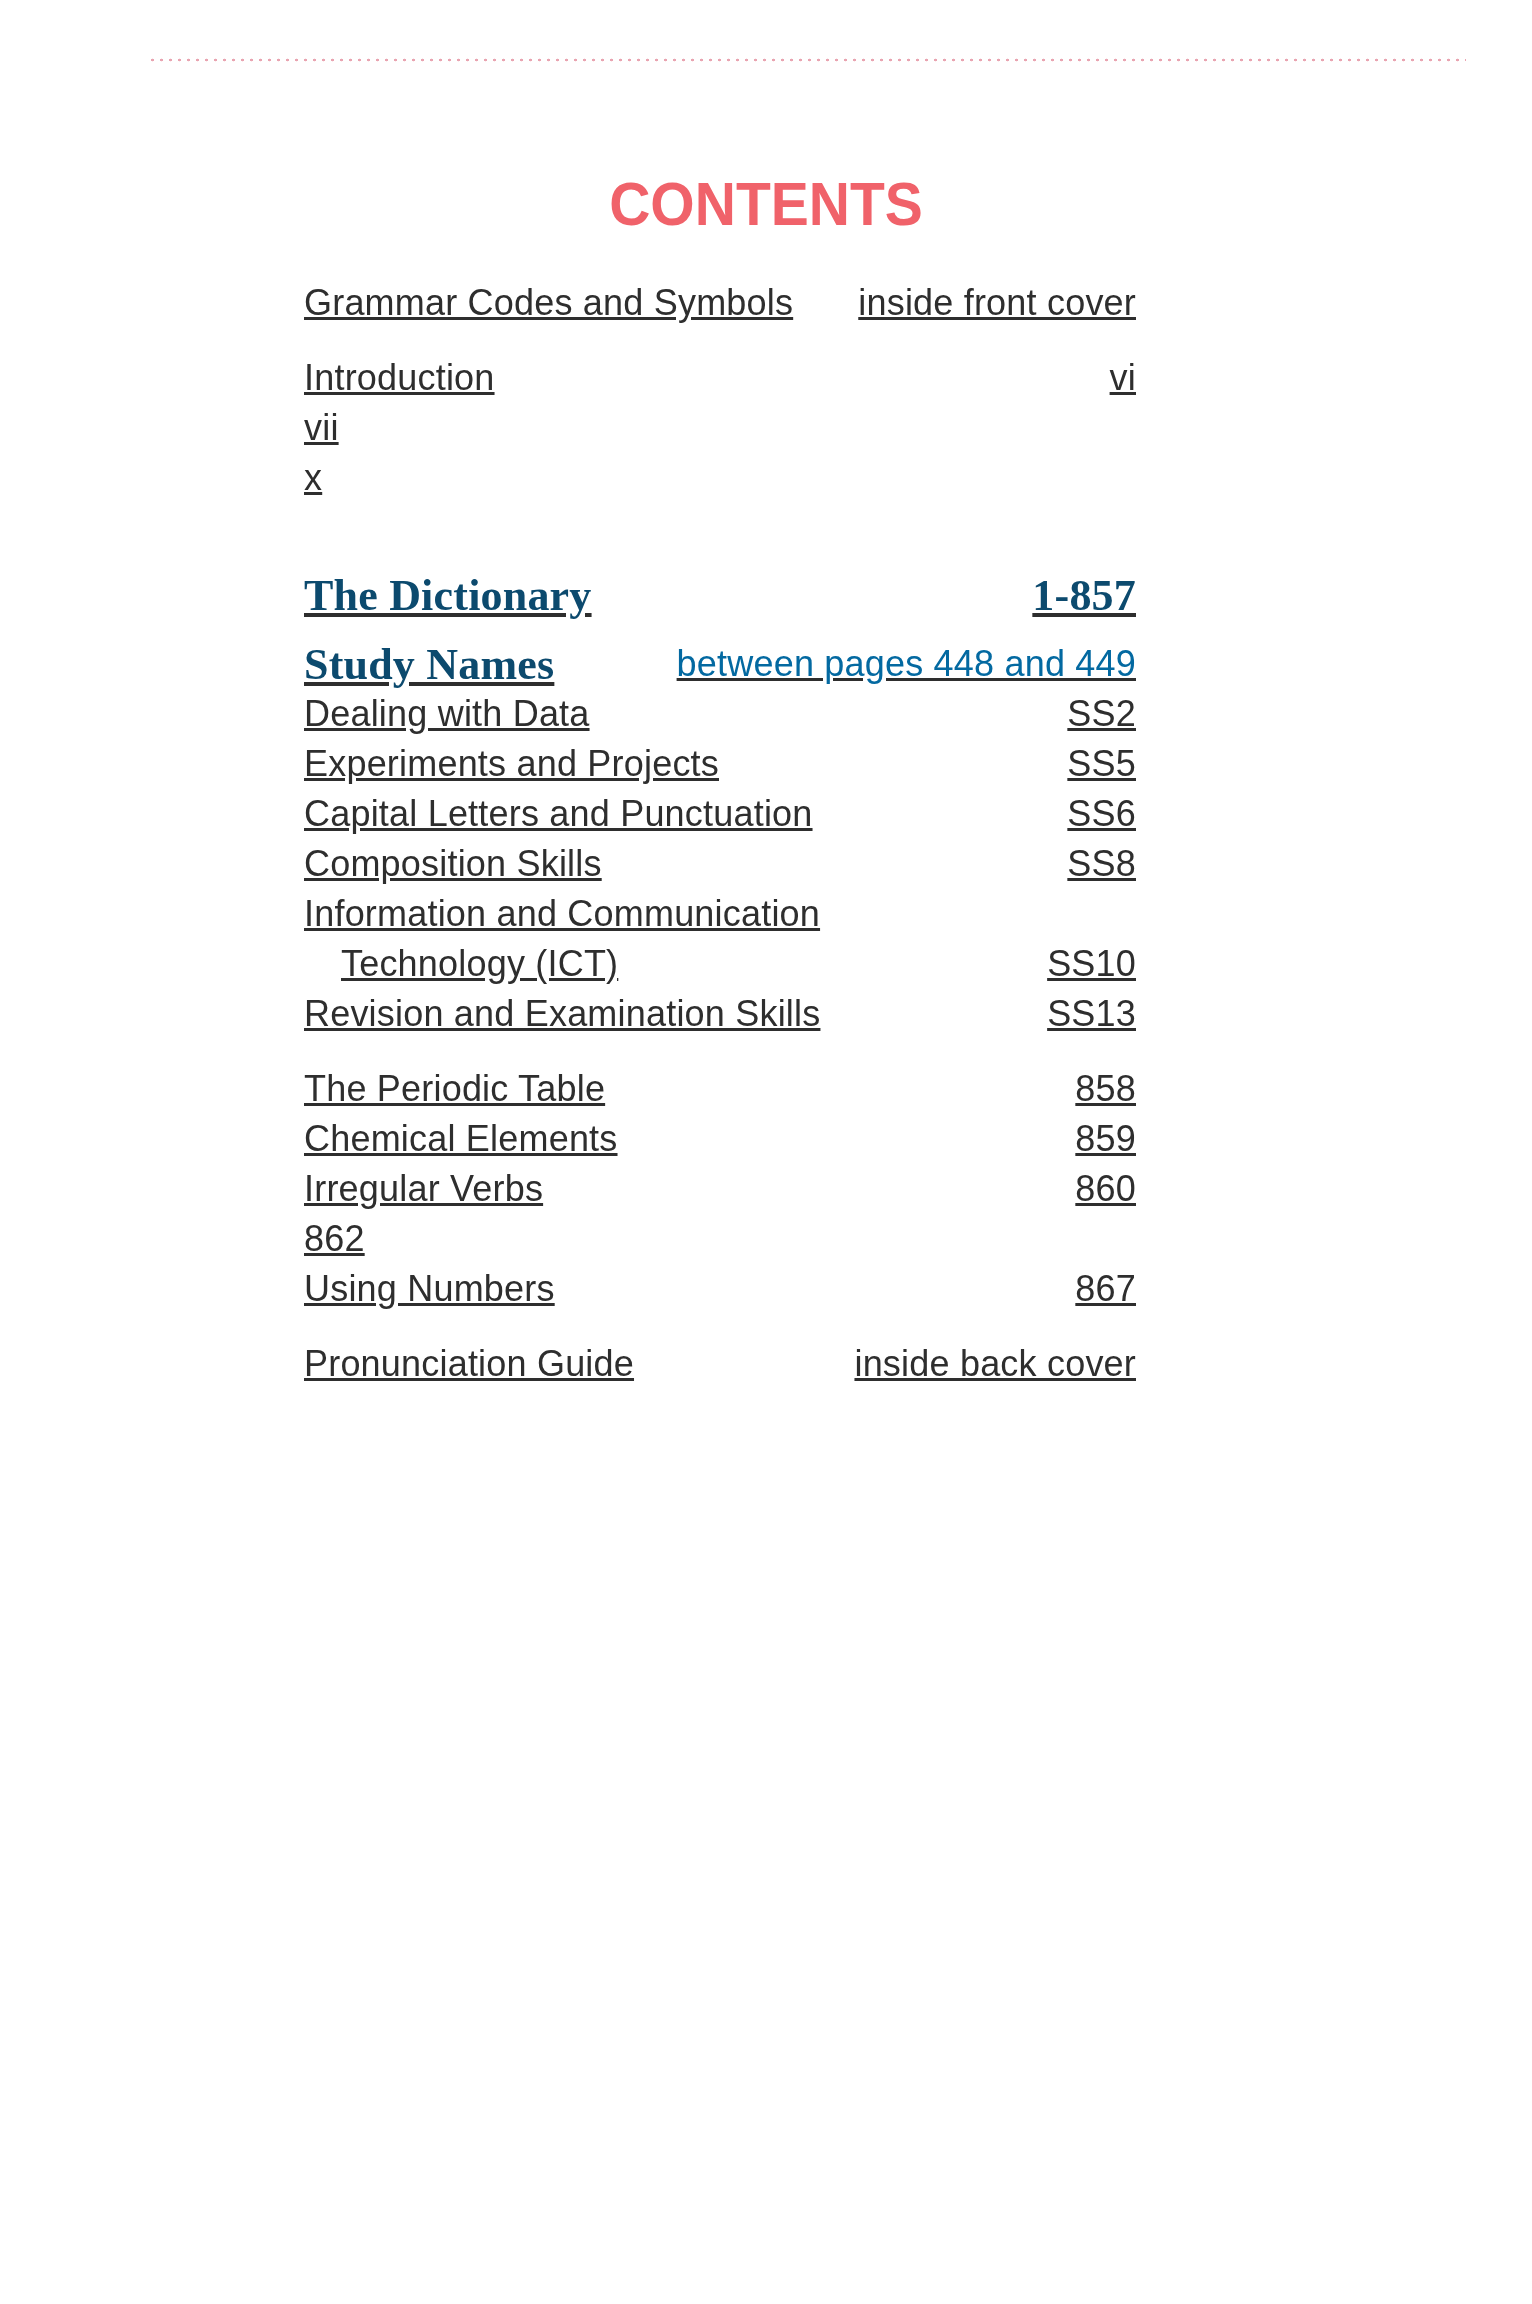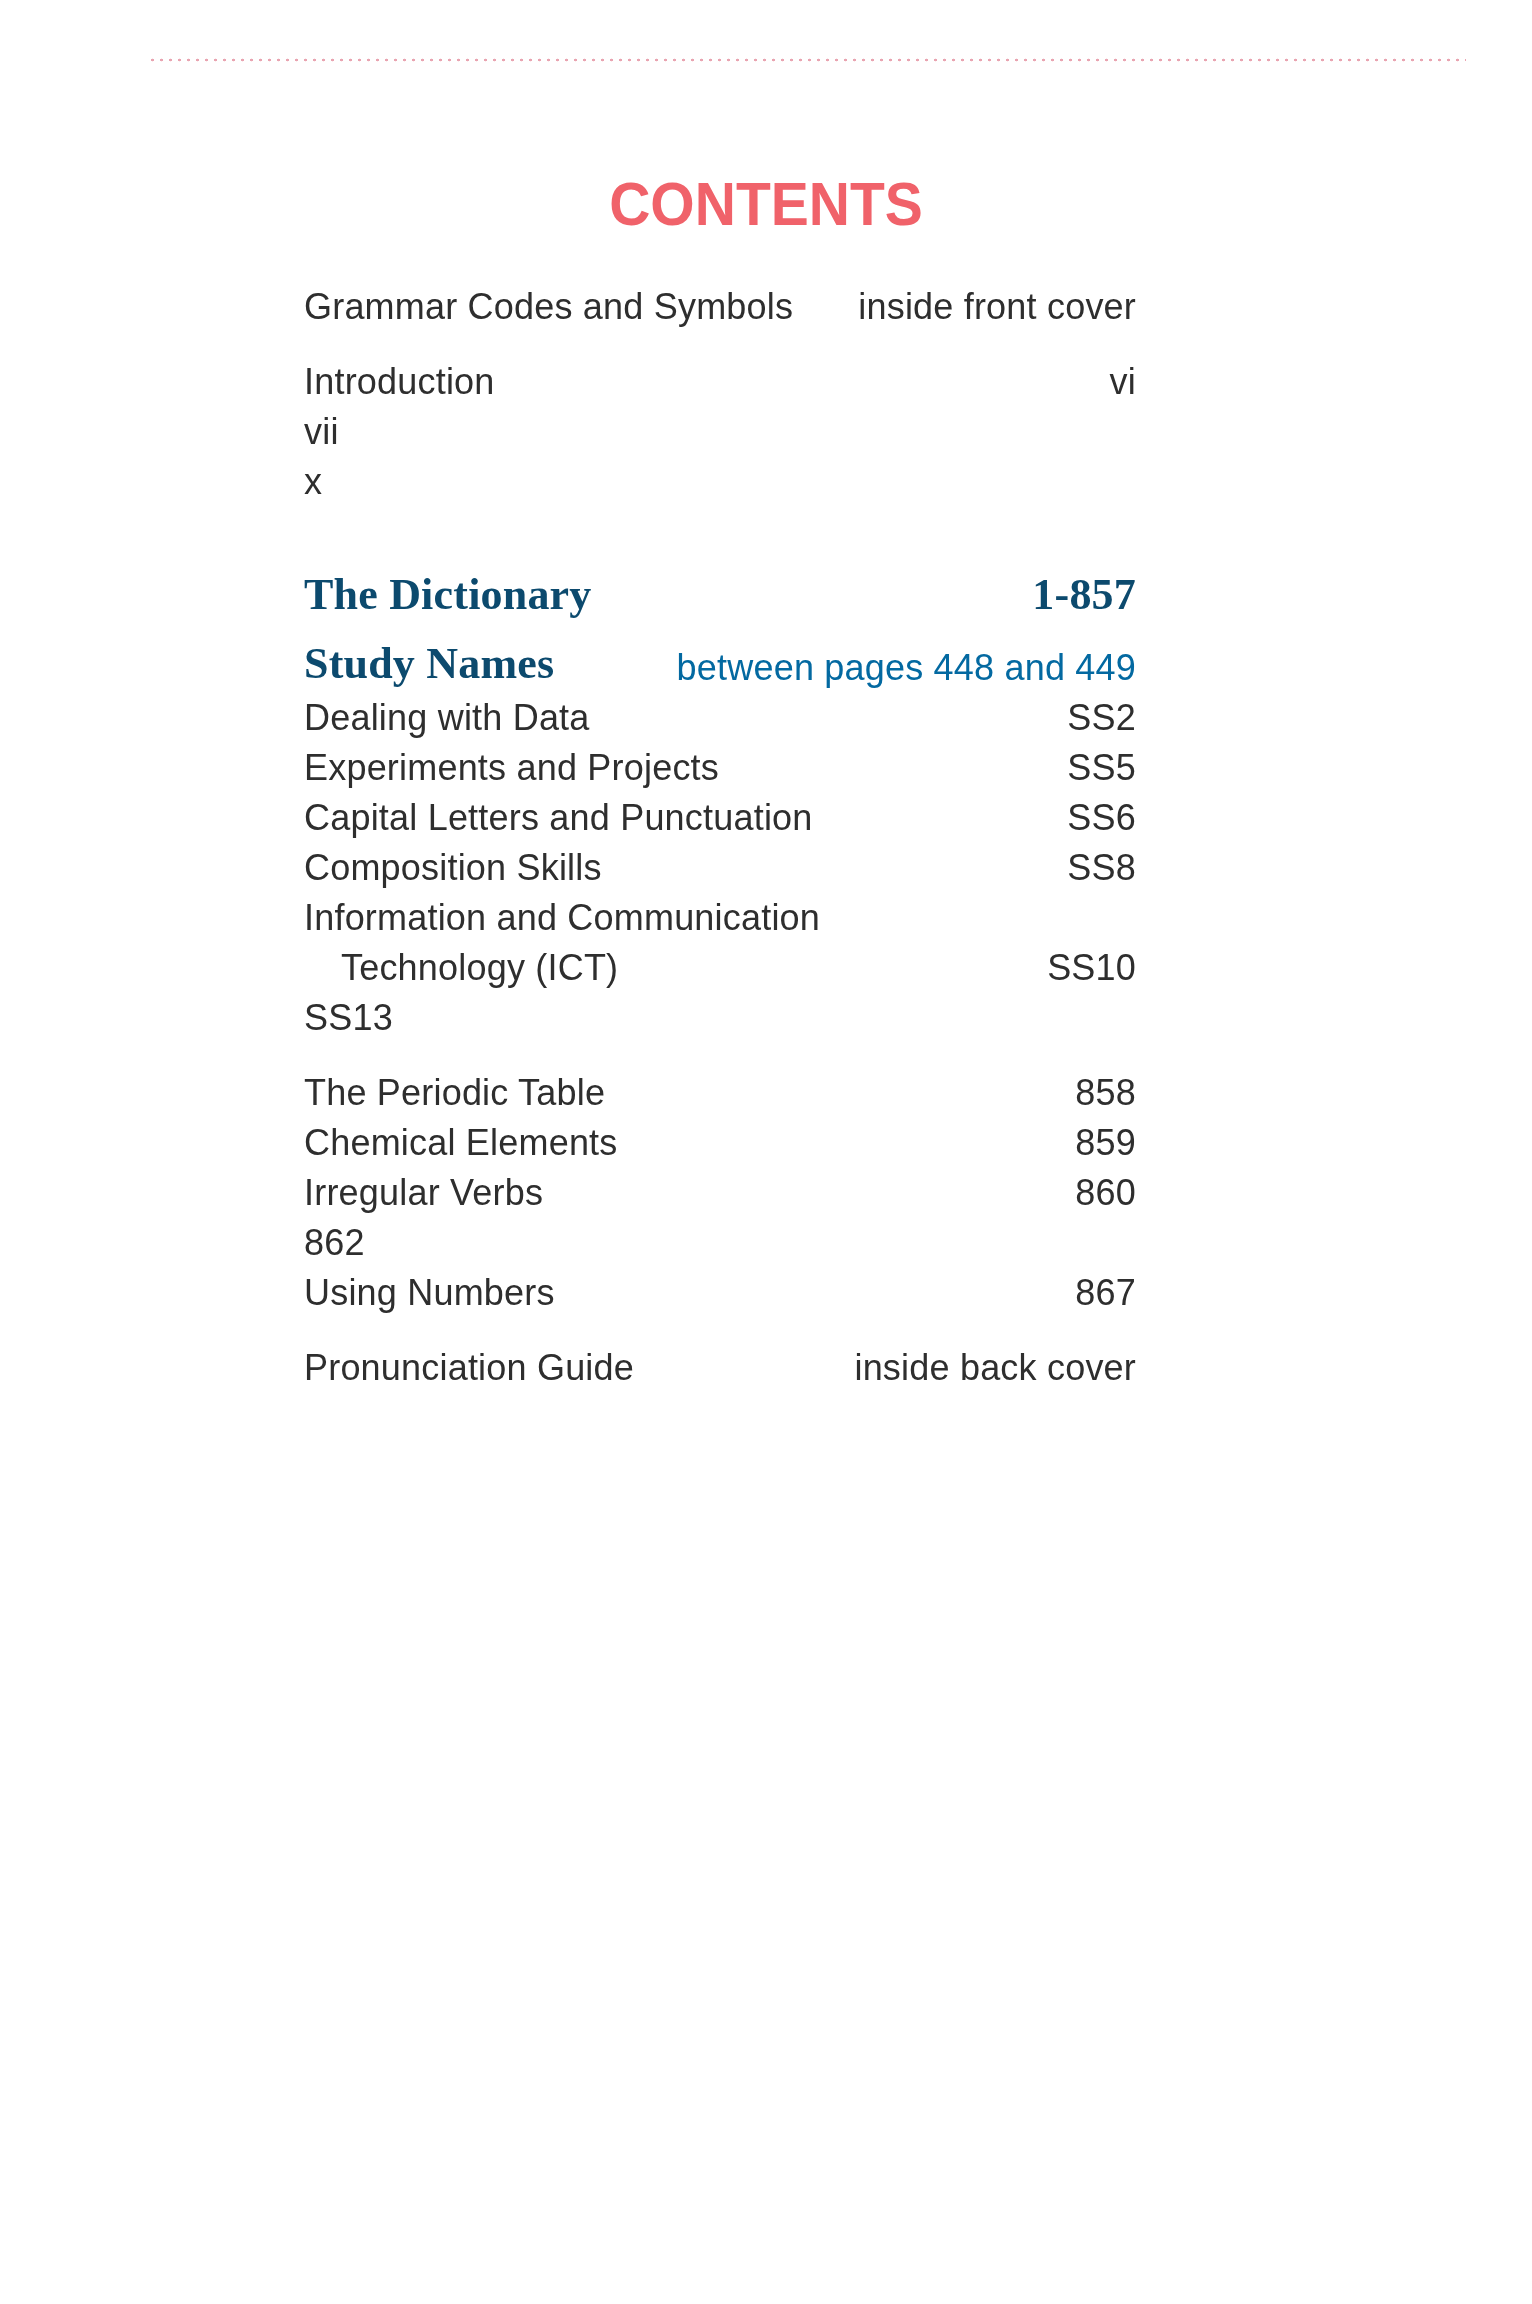--- a/index.html
+++ b/index.html
@@ -12,22 +12,22 @@
       background-image: radial-gradient(circle, #e79aa8 1.2px, transparent 1.6px);
       background-size: 9px 4px; background-repeat: repeat-x; opacity: 0.9;
     }
     .title {
       position: absolute; left: 0; width: 1532px; top: 168px; text-align: center;
       font-size: 62px; font-weight: bold; color: #f0626a; letter-spacing: 0px;
       transform: scaleX(0.92); transform-origin: 766px 0;
     }
     .row {
       position: absolute; left: 304px; width: 832px; height: 50px;
-      display: flex; justify-content: space-between; align-items: flex-end;
-      font-size: 36px; font-weight: normal; color: #2e2e2e; letter-spacing: 0.2px;
+      display: flex; justify-content: space-between; align-items: center;
+      font-size: 36px; font-weight: normal; color: #2e2e2e; letter-spacing: 0.2px; text-decoration: underline;
     }
     .row .label, .row .page { white-space: nowrap; }
     .row.indent .label { padding-left: 37px; }
     .row.red .label, .row.red .page.red-page { color: #0c4a6e; font-weight: bold; font-family: "Liberation Serif", serif; font-size: 44px; }
     .row.red .page.plain-page { color: #0369a1; }
   </style>
 </head>
 <body>
 
 <div class="dotline"></div>
@@ -77,20 +77,21 @@
 </div>
 <div class="row" style="top:889px">
   <span class="label">Information and Communication</span>
   <span class="page"></span>
 </div>
 <div class="row indent" style="top:939px">
   <span class="label">Technology (ICT)</span>
   <span class="page">SS10</span>
 </div>
 <div class="row" style="top:989px">
+  <span class="label">Revision and Examination Skills</span>
   <span class="page">SS13</span>
 </div>
 
 <div class="row" style="top:1064px">
   <span class="label">The Periodic Table</span>
   <span class="page">858</span>
 </div>
 <div class="row" style="top:1114px">
   <span class="label">Chemical Elements</span>
   <span class="page">859</span>

